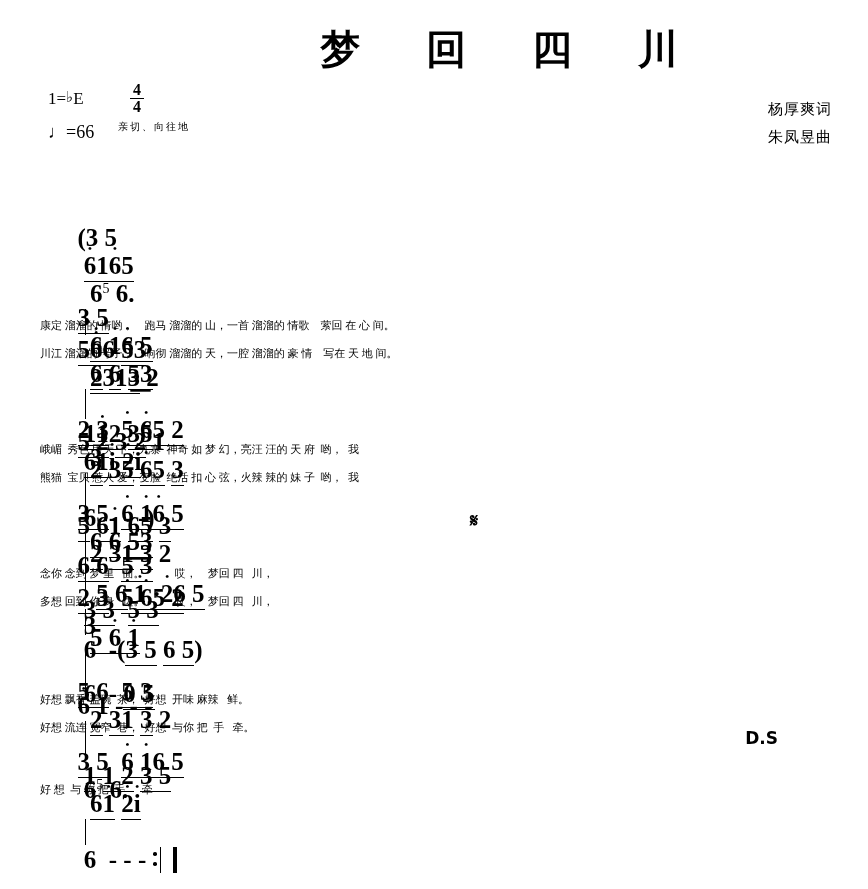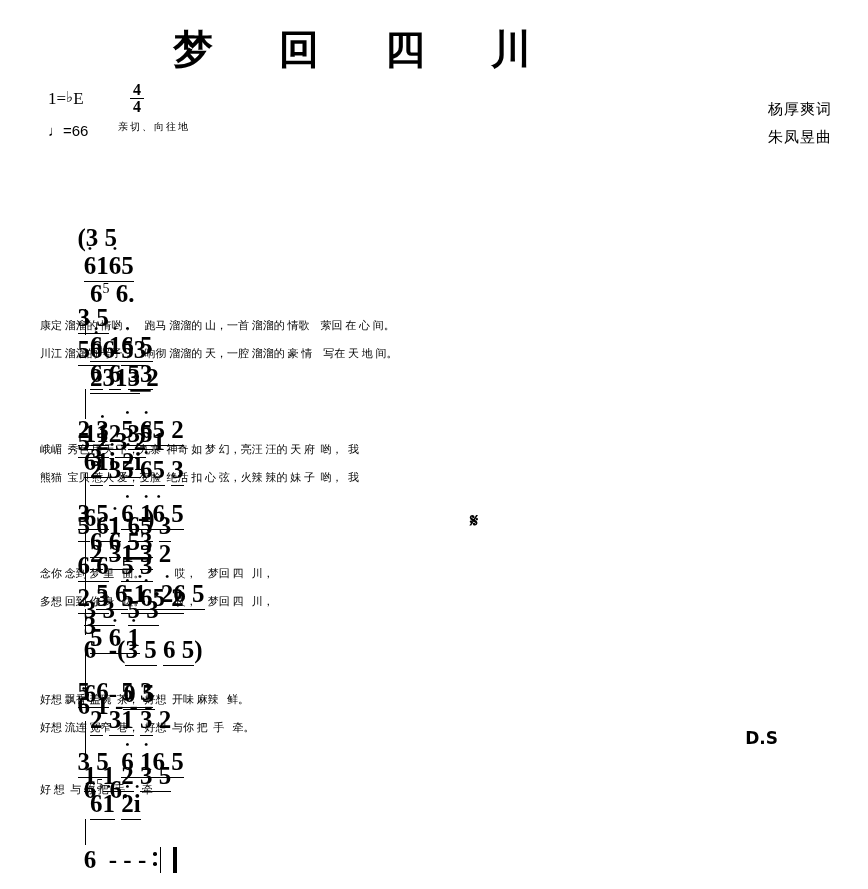--- a/index.html
+++ b/index.html
@@ -20,21 +20,21 @@
     width: 868px;
     height: 889px;
   }
 
   
   .title {
     position: absolute;
     top: 22px;
     left: 0;
     width: 704px;
-    text-align: center;
+    text-align: right;
     font-family: "DejaVu Sans", sans-serif;
     font-weight: bold;
     font-size: 40px;
     letter-spacing: 26px;
     text-indent: 26px;
   }
 
   
   .key-sig {
     position: absolute;
@@ -53,22 +53,22 @@
     text-align: center;
     line-height: 1.0;
   }
   .meter .num { display: block; border-bottom: 1.6px solid #000; padding: 0 3px; }
   .meter .den { display: block; padding: 0 3px; }
 
   .tempo {
     position: absolute;
     left: 48px;
     top: 122px;
-    font-size: 15px;
-    font-family: Liberation Sans, sans-serif;
+    font-size: 18px;
+    font-family: Liberation Serif, serif;
   }
   .expression {
     position: absolute;
     left: 118px;
     top: 120px;
     font-size: 10px;
     font-family: "DejaVu Sans", sans-serif;
     letter-spacing: 2px;
   }
   .credits {

